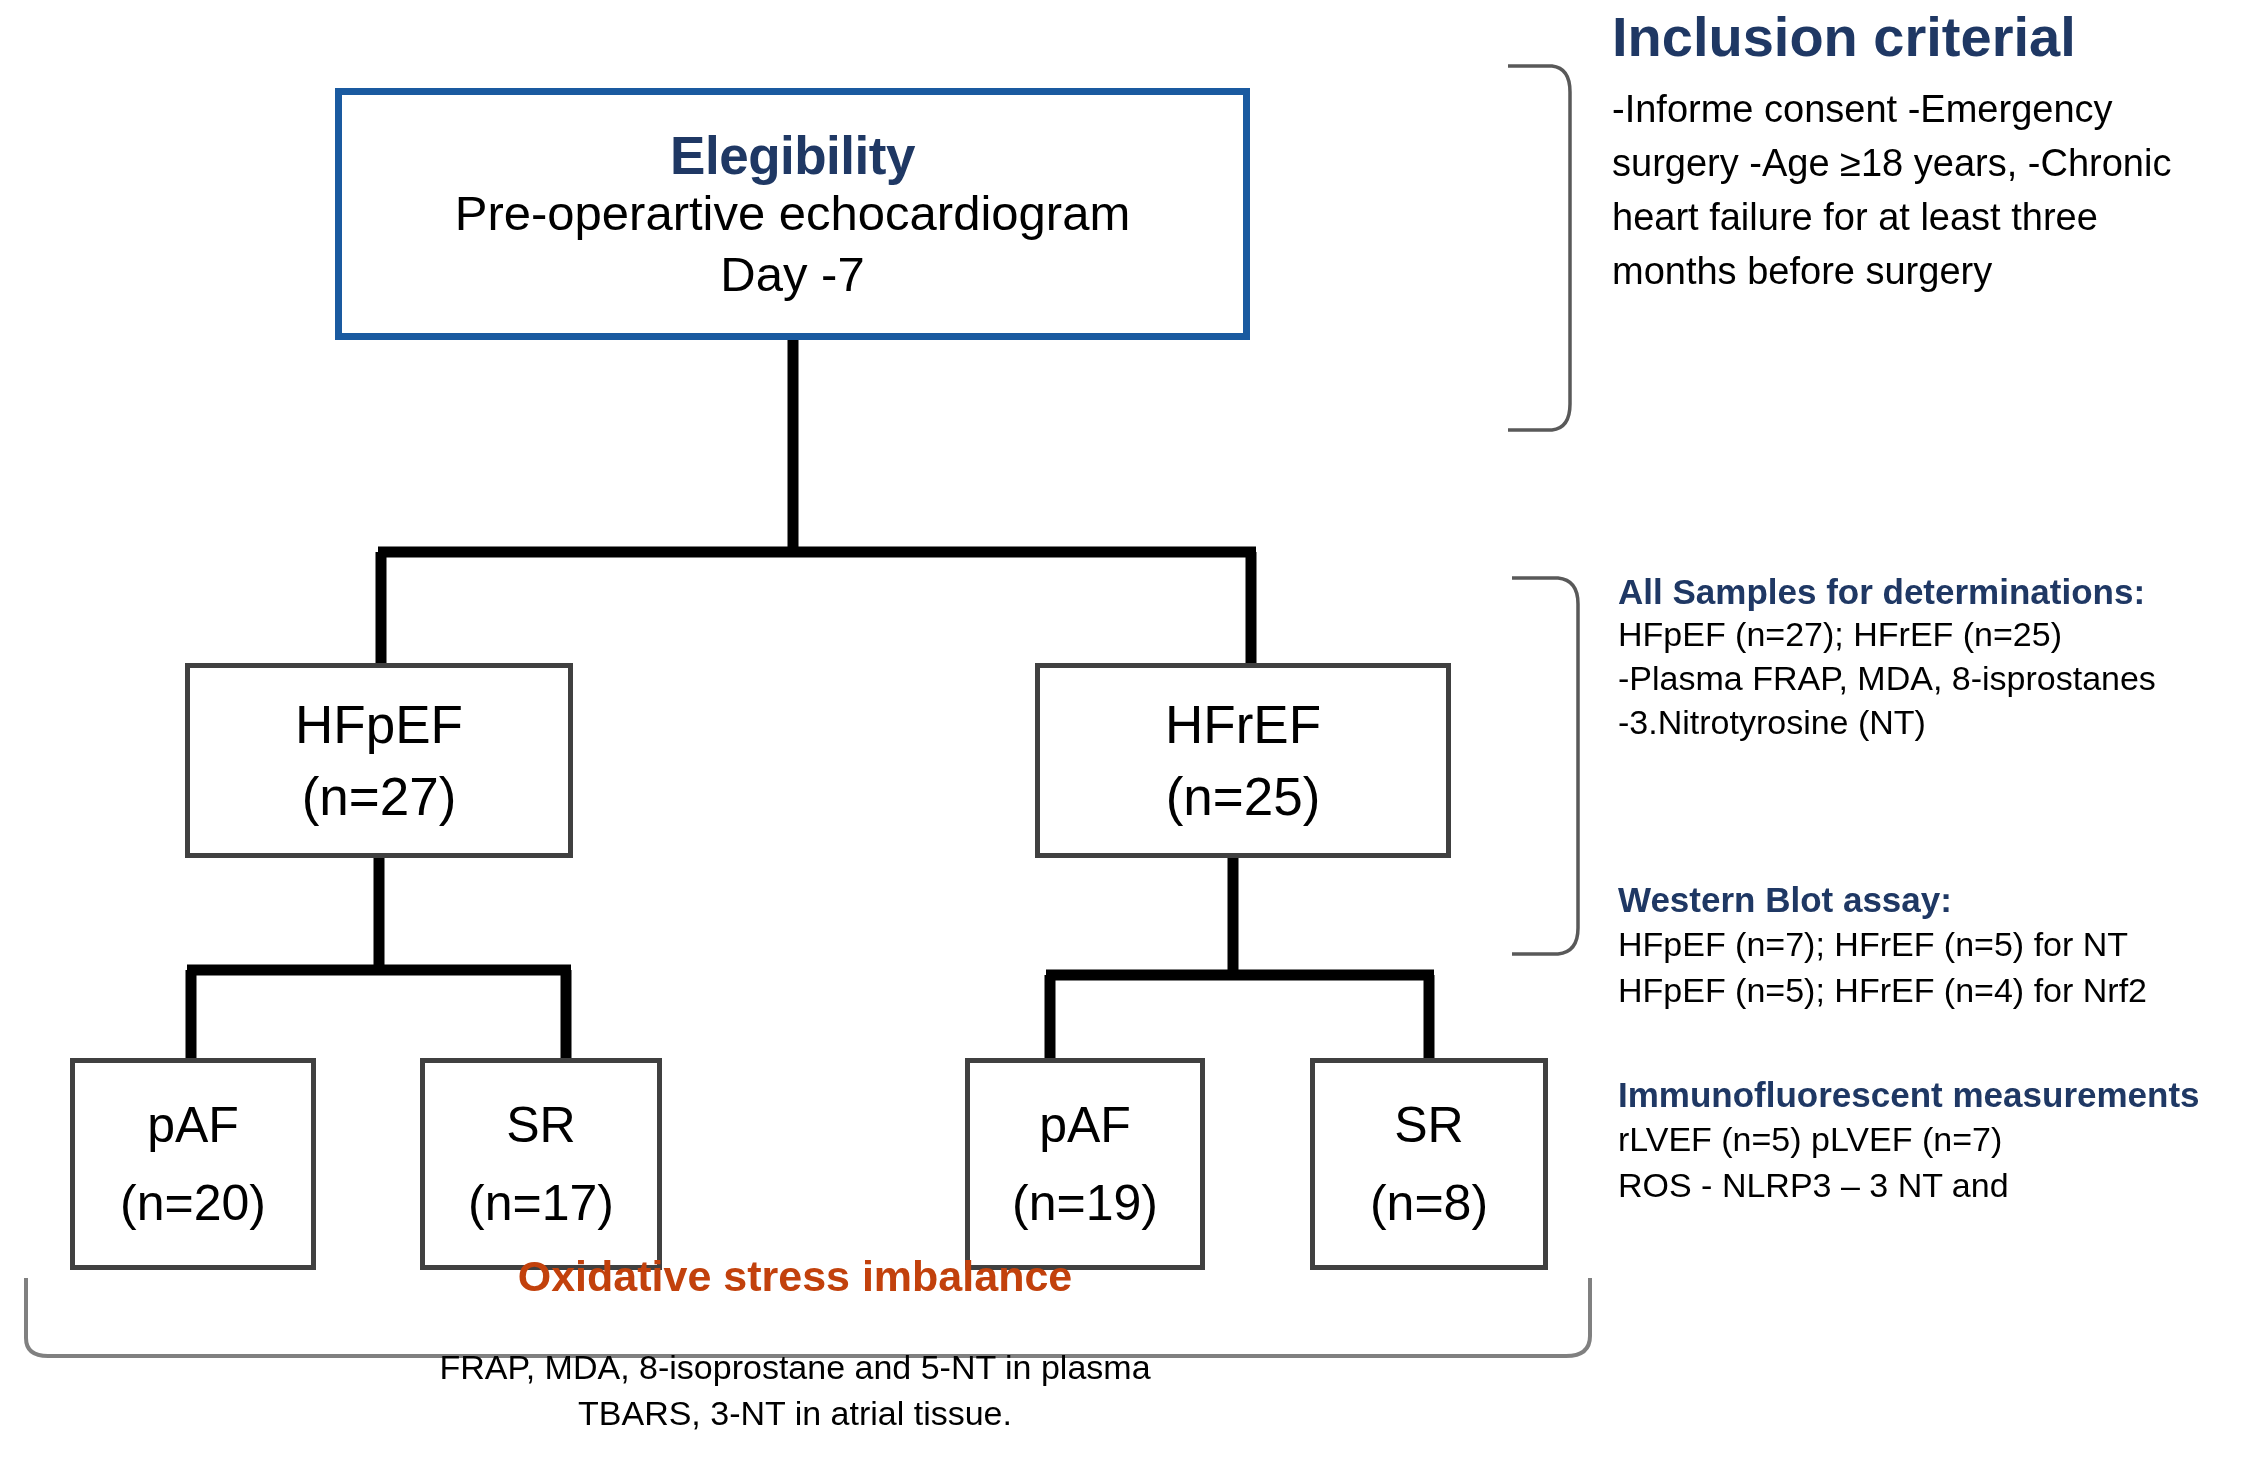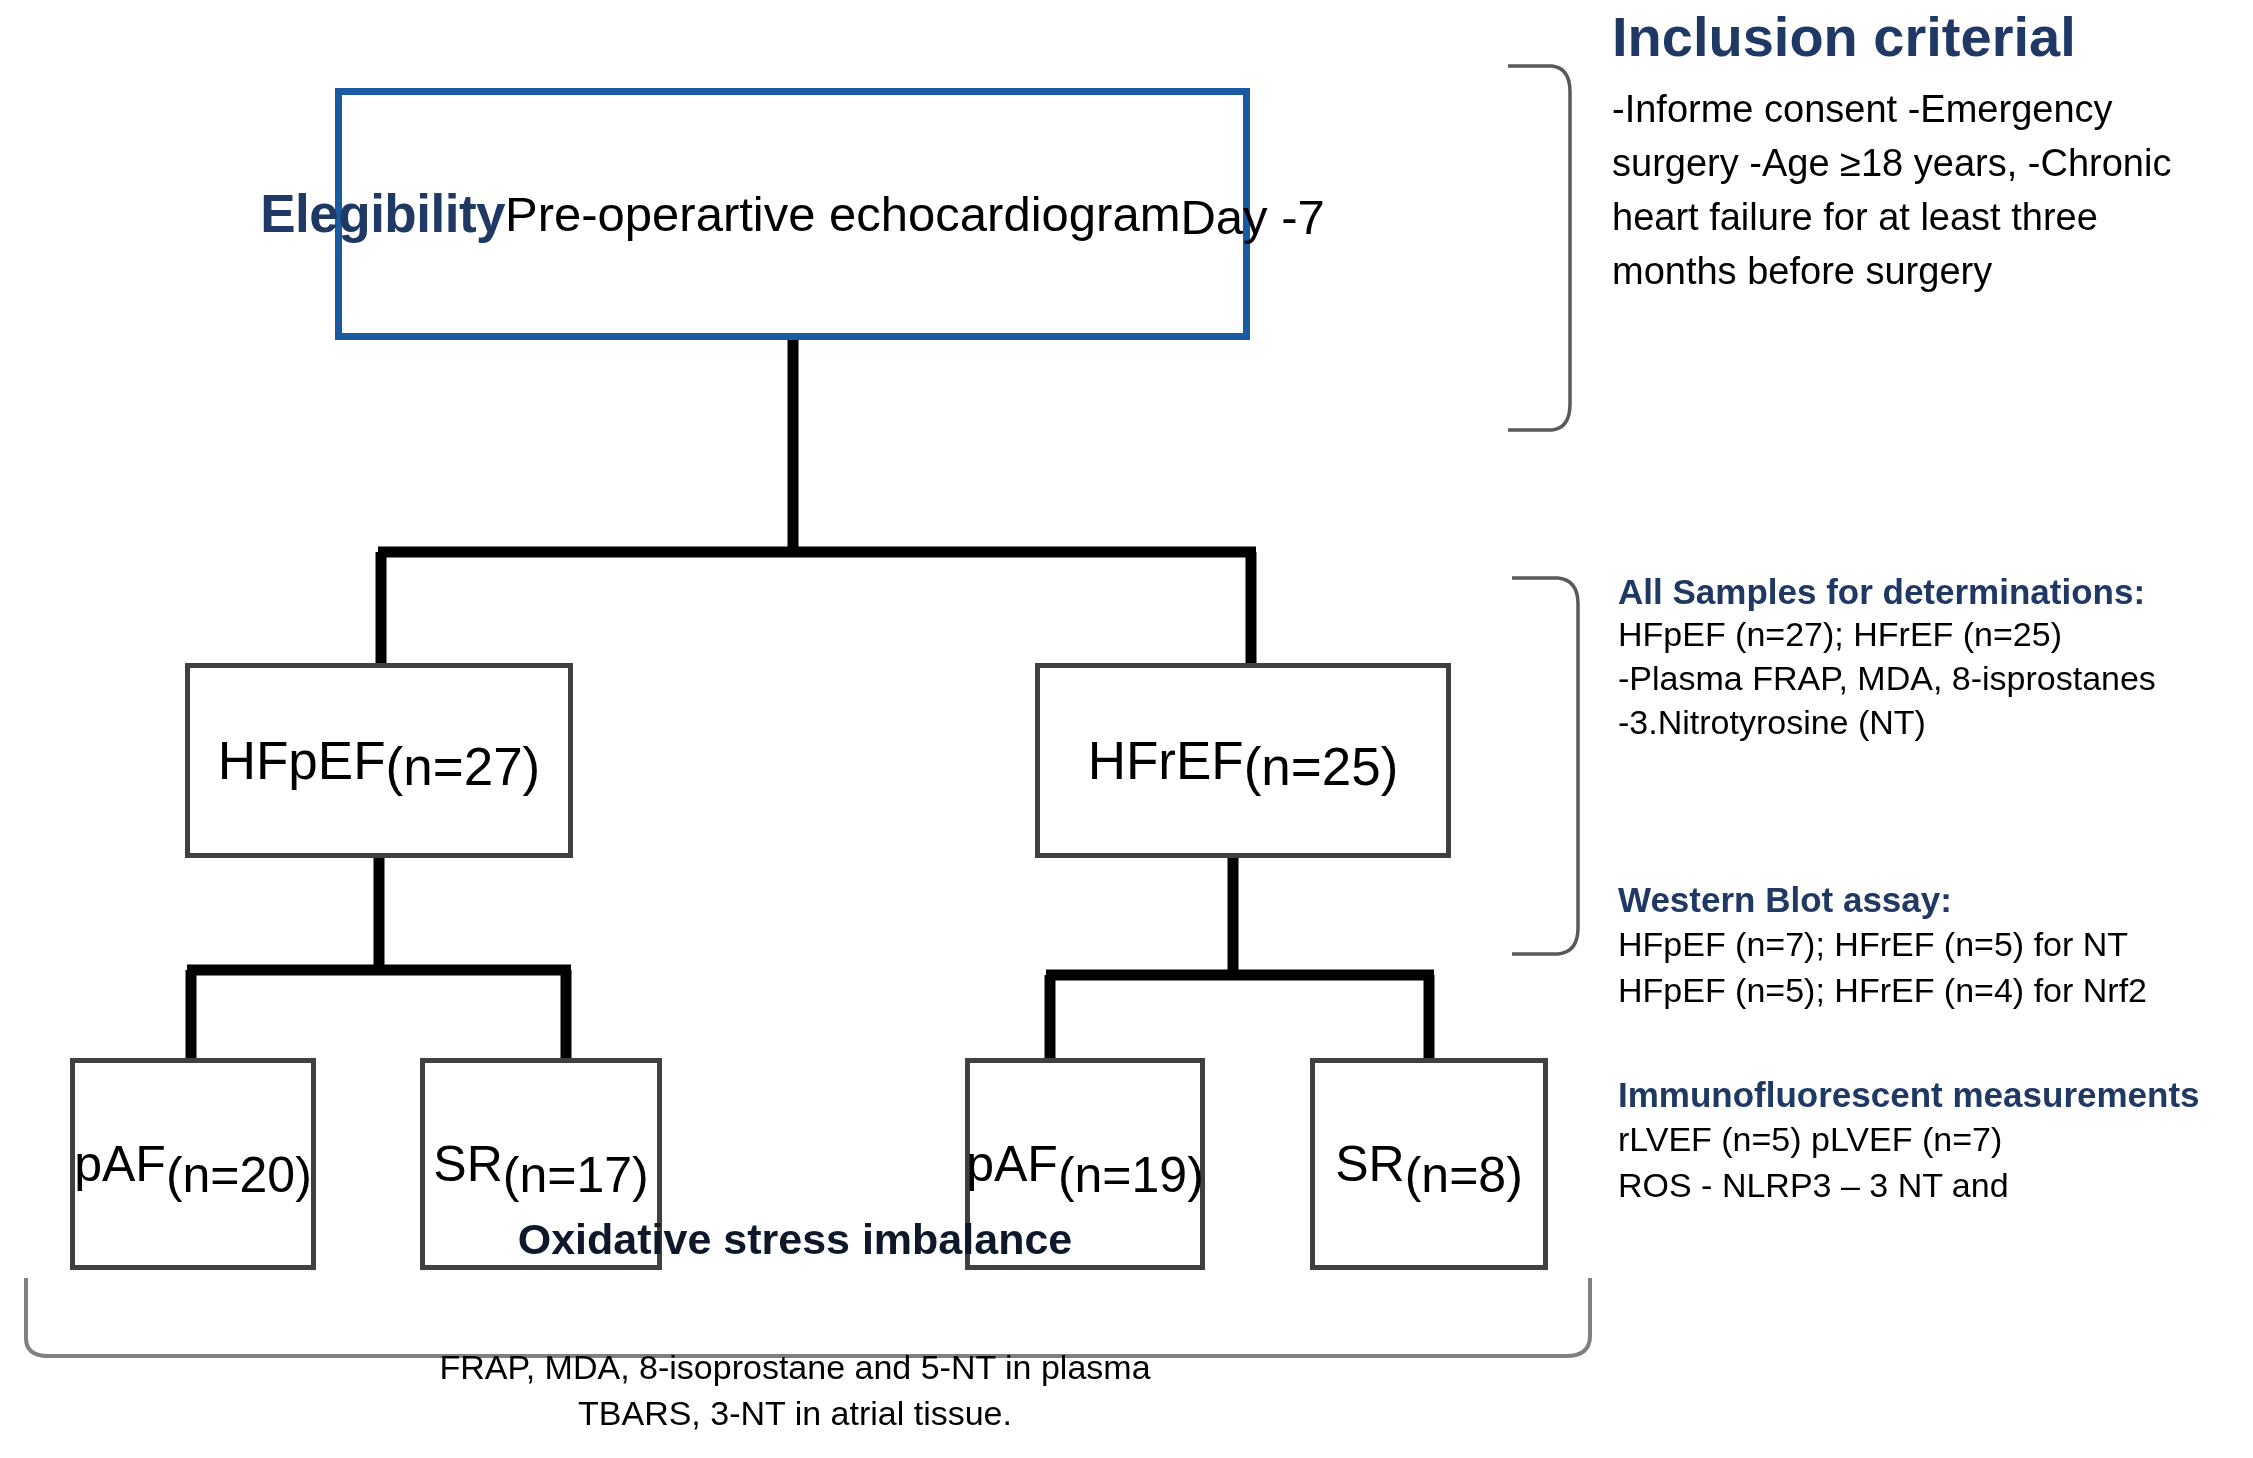--- a/index.html
+++ b/index.html
@@ -24,20 +24,21 @@
     top: 0;
     width: 2253px;
     height: 1458px;
     pointer-events: none;
   }
   .node {
     position: absolute;
     box-sizing: border-box;
     background: #ffffff;
     display: flex;
+    flex-direction: column;
     align-items: center;
     justify-content: center;
     text-align: center;
     line-height: 1.12;
   }
   .node-black {
     border: 5px solid #404040;
   }
   .node-blue {
     border: 7px solid #1A5AA0;
@@ -77,25 +78,25 @@
     left: 620px; top: 872px;
     font-size: 43px;
     font-weight: bold;
     color: #1F3864;
     white-space: nowrap;
   }
 
   
   #oxi-title {
     position: absolute;
-    left: 0; top: 1215px; width: 1590px;
+    left: 0; top: 1252px; width: 1590px;
     text-align: center;
     font-size: 43px;
     font-weight: bold;
-    color: #0f172a;
+    color: #c2410c;
   }
   #oxi-sub {
     position: absolute;
     left: 0; top: 1345px; width: 1590px;
     text-align: center;
     font-size: 34px;
     line-height: 1.35;
     color: #000000;
   }
 

